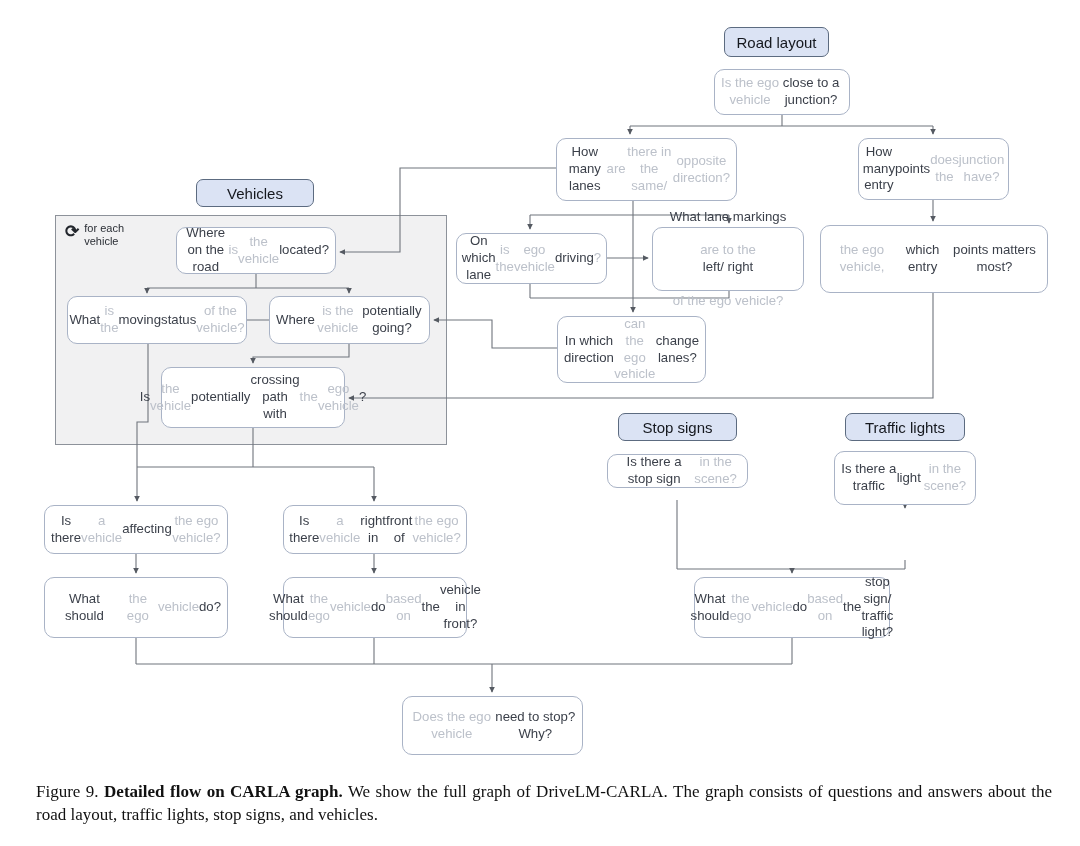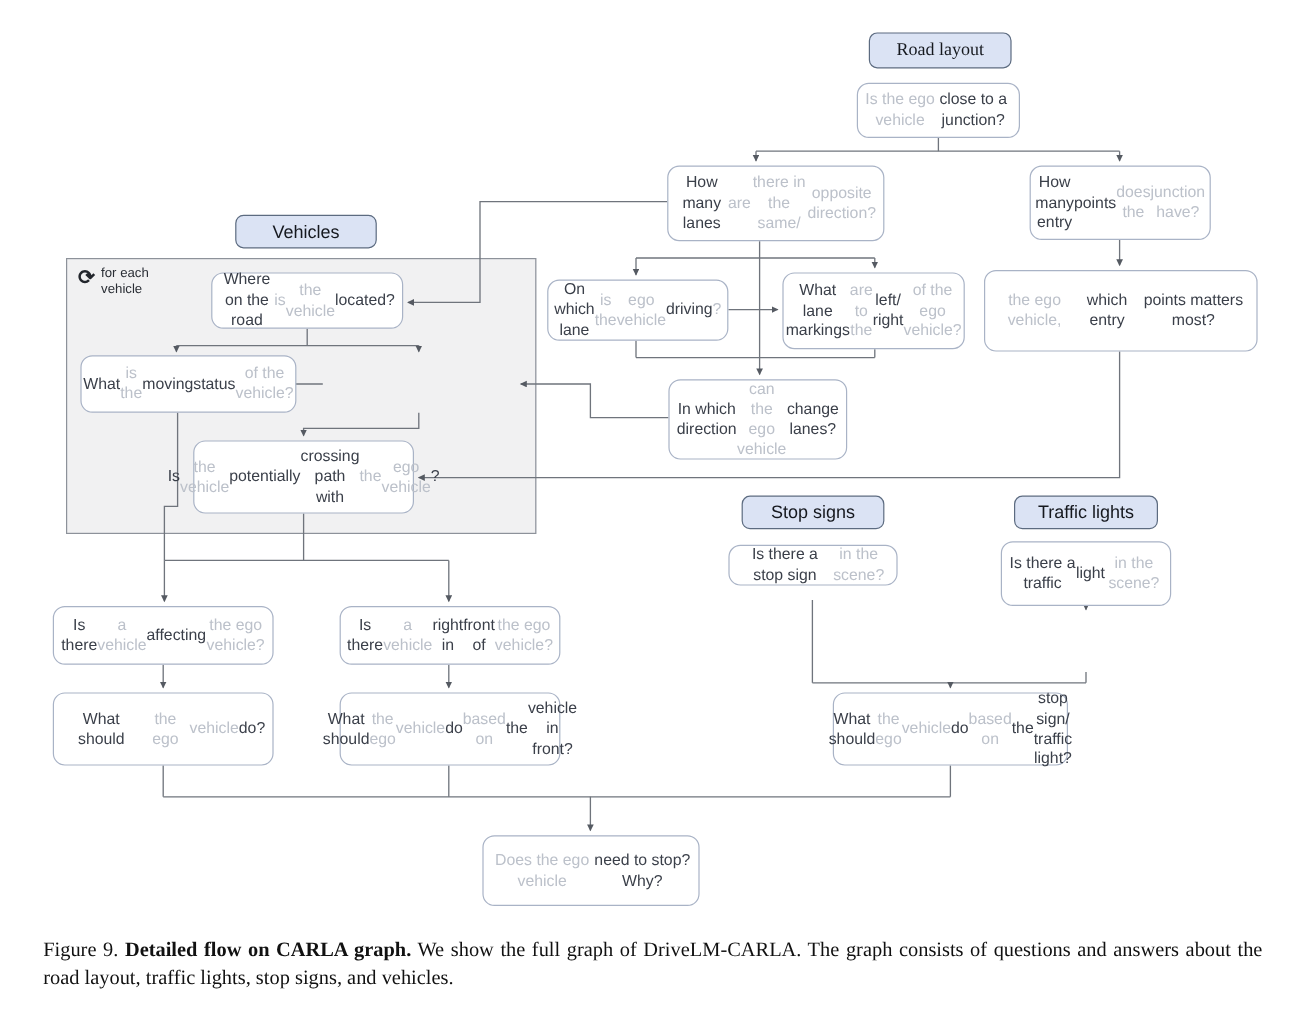--- a/index.html
+++ b/index.html
@@ -97,21 +97,21 @@
       <polyline points="792,569 792,573" marker-end="url(#arr)"></polyline>
 
       <polyline points="136,638 136,664"></polyline>
       <polyline points="374,638 374,664"></polyline>
       <polyline points="792,638 792,664"></polyline>
       <polyline points="136,664 792,664"></polyline>
       <polyline points="492,664 492,692" marker-end="url(#arr)"></polyline>
     </g>
   </svg>
 
-  <div class="header" style="left:724px;top:27px;width:119px;height:30px;font-family:Liberation Serif, serif;">Road layout</div>
+  <div class="header" style="left:724px;top:27px;width:105px;height:30px;">Road layout</div>
   <div class="header" style="left:196px;top:179px;width:118px;height:28px;">Vehicles</div>
   <div class="header" style="left:618px;top:413px;width:119px;height:28px;">Stop signs</div>
   <div class="header" style="left:845px;top:413px;width:120px;height:28px;">Traffic lights</div>
 
   <div class="node" style="left:714px;top:69px;width:136px;height:46px;">
       <span class="dim">Is the ego vehicle</span>
       <br>
       <span>close to a junction?</span>
     </div>
   <div class="node" style="left:556px;top:138px;width:181px;height:63px;">
@@ -131,21 +131,21 @@
       <span class="dim">junction have?</span>
     </div>
   <div class="node" style="left:456px;top:233px;width:151px;height:51px;">
       <span>On which lane</span>
       <span class="dim"> is the</span>
       <br>
       <span class="dim">ego vehicle </span>
       <span>driving</span>
       <span class="dim">?</span>
     </div>
-  <div class="node" style="left:652px;top:227px;width:152px;height:64px;">
+  <div class="node" style="left:652px;top:227px;width:152px;height:64px;flex-direction:column;">
       <span>What lane markings</span>
       <br>
       <span class="dim">are to the </span>
       <span>left/ right</span>
       <br>
       <span class="dim">of the ego vehicle?</span>
     </div>
   <div class="node" style="left:820px;top:225px;width:228px;height:68px;">
       <br>
       <span class="dim">the ego vehicle, </span>
@@ -168,20 +168,26 @@
       <span>located?</span>
     </div>
   <div class="node" style="left:67px;top:296px;width:180px;height:48px;">
       <span>What</span>
       <span class="dim"> is the </span>
       <span>moving</span>
       <br>
       <span>status</span>
       <span class="dim"> of the vehicle?</span>
     </div>
+  <div class="node" style="left:269px;top:296px;width:161px;height:48px;">
+      <span>Where</span>
+      <span class="dim"> is the vehicle</span>
+      <br>
+      <span>potentially going?</span>
+    </div>
   <div class="node" style="left:161px;top:367px;width:184px;height:61px;">
       <span>Is</span>
       <span class="dim"> the vehicle </span>
       <span>potentially</span>
       <br>
       <span>crossing path with</span>
       <span class="dim"> the</span>
       <br>
       <span class="dim">ego vehicle</span>
       <span>?</span>

